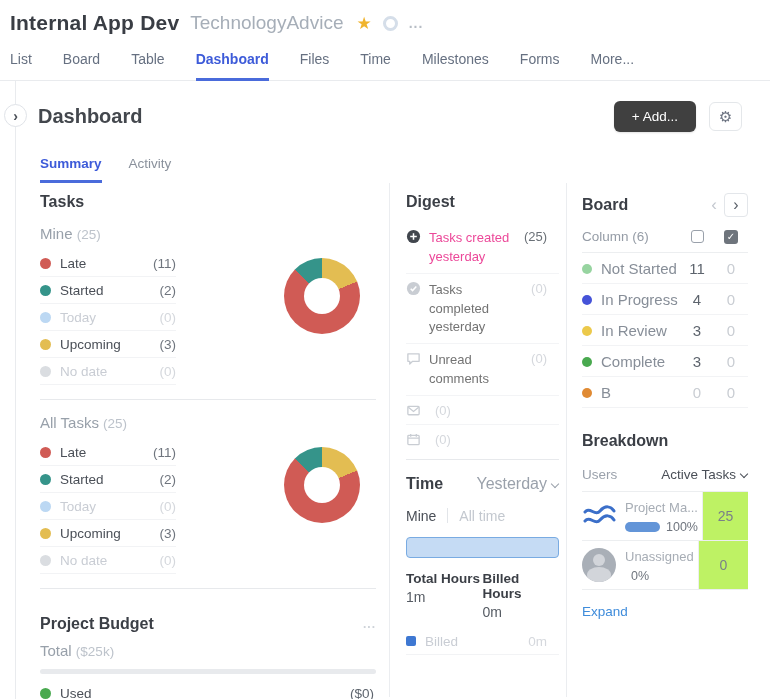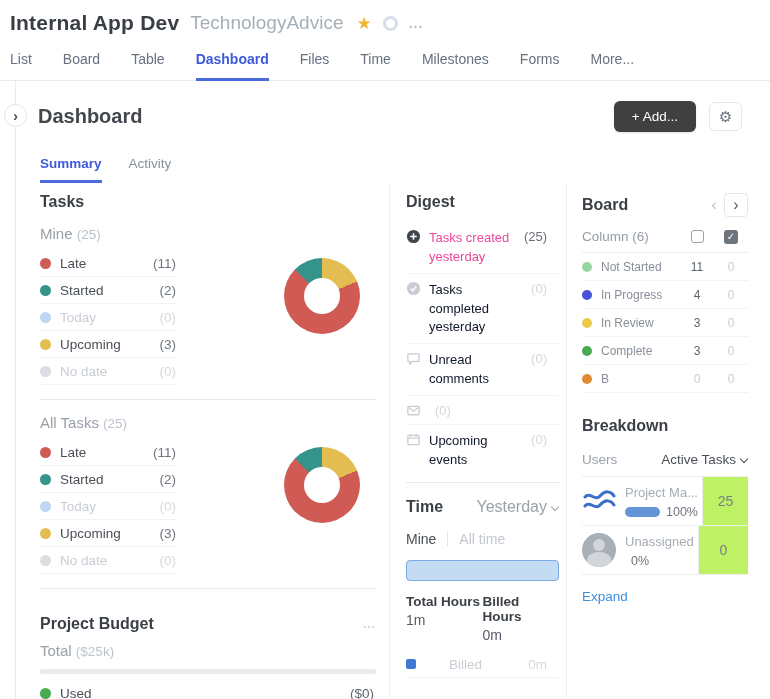--- a/index.html
+++ b/index.html
@@ -70,58 +70,58 @@
   .budget-bar { margin-top:10px; height:5px; background:#e8eaed; border-radius:3px; }
   .budget-rows { margin-top:4px; }
   .budget-rows .trow { padding:8px 2px 7px 0; }
 
   
   .digest-list { margin-top:11px; }
   .digest-item { display:flex; align-items:flex-start; padding:7px 12px 6px 0; border-bottom:1px solid #f3f4f6; font-size:13px; }
   .digest-item:last-child { border-bottom:none; }
   .digest-ic { flex:none; width:15px; height:15px; margin:0 8px 0 0; color:#c9cdd3; }
   .digest-item.first .digest-ic { color:#41464d; }
-  .digest-label { flex:1; color:#0f172a; line-height:1.45; }
+  .digest-label { flex:1; color:#737373; line-height:1.45; }
   .digest-item.first .digest-label { color:#ec4899; }
   .digest-val { color:#d5d8dd; margin-left:6px; }
   .digest-item.first .digest-val { color:#6a7077; }
   .mid-divider { border-bottom:1px solid #e7e9ec; margin-top:6px; }
 
   
   .time-head { display:flex; align-items:center; margin-top:15px; }
   .time-range { margin-left:auto; font-size:16px; color:#9aa1ab; cursor:pointer; }
   .caret { display:inline-block; width:6px; height:6px; border-right:1.5px solid currentColor;
     border-bottom:1.5px solid currentColor; transform:rotate(45deg); margin:0 1px 2px 5px; }
   .time-tabs { display:flex; align-items:center; margin-top:15px; font-size:14px; }
   .time-tab { color:#c3c8cf; cursor:pointer; }
   .time-tab.active { color:#4a4f57; }
   .time-tab-sep { width:1px; height:15px; background:#e2e5e9; margin:0 11px; }
   .time-bar { margin-top:13px; height:21px; background:#c5dbf4; border:1px solid #79abe2; border-radius:4px; }
   .time-totals { display:flex; margin-top:13px; }
   .time-total-col { width:86px; }
   .time-total-lbl { font-size:13.5px; font-weight:700; color:#3b3f46; }
   .time-total-val { font-size:14px; color:#555b63; margin-top:3px; }
   .time-rows { margin-top:8px; }
-  .time-rows .trow { padding-right:12px;gap:24px; }
+  .time-rows .trow { padding-right:12px; }
   .sq { width:10px; height:10px; border-radius:2px; margin-right:9px; flex:none; }
 
   
   .board-head { display:flex; align-items:center; margin-top:10px; }
   .board-arrows { margin-left:auto; display:flex; align-items:center; gap:7px; }
   .arrow-prev { color:#c3c8cf; font-size:17px; cursor:pointer; }
   .arrow-next { width:24px; height:24px; border:1px solid #e3e6ea; border-radius:4px; background:#fff;
     color:#5a6069; font-size:16px; display:flex; align-items:center; justify-content:center; cursor:pointer; }
   .board-cols { display:flex; align-items:center; margin-top:12px; padding-bottom:8px;
     border-bottom:1px solid #eceef0; font-size:13.5px; color:#959ca6; }
   .board-col-lbl { flex:1; }
   .bc { width:34px; display:flex; justify-content:center; }
   .chk-empty { width:13px; height:13px; border:1.5px solid #9aa1ab; border-radius:3px; }
   .chk-filled { width:14px; height:14px; background:#6e747c; border-radius:3px; color:#fff;
     font-size:10px; display:flex; align-items:center; justify-content:center; }
-  .board-row { display:flex; align-items:center; padding:7px 0 6px; border-bottom:1px solid #f2f3f5; font-size:12px; }
+  .board-row { display:flex; align-items:center; padding:7px 0 6px; border-bottom:1px solid #f2f3f5; font-size:15px; }
   .board-row .dot { width:10px; height:10px; }
   .board-lbl { flex:1; color:#878e98; }
   .bcv1 { width:34px; text-align:center; color:#5d646d; }
   .bcv2 { width:34px; text-align:center; color:#c9cdd3; }
   .bcv1.muted-v { color:#c9cdd3; }
 
   
   .bd-title { margin-top:24px; }
   .bd-sub { display:flex; align-items:center; margin-top:17px; font-size:13.5px; }
   .bd-users { color:#9aa1ab; flex:1; }
@@ -308,21 +308,20 @@
                 <rect x="2" y="3.5" width="12" height="9" rx="1" fill="none" stroke="currentColor" stroke-width="1.4"></rect>
                 <path d="M2.5 4.5L8 9l5.5-4.5" fill="none" stroke="currentColor" stroke-width="1.4"></path>
               </svg></span>
           <span class="digest-val">(0)</span>
         </div>
         <div class="digest-item">
           <span class="digest-ic"><svg viewBox="0 0 16 16" width="15" height="15">
                 <rect x="2" y="3.5" width="12" height="10" rx="1" fill="none" stroke="currentColor" stroke-width="1.4"></rect>
                 <path d="M2 6.5h12M5 2v3M11 2v3" stroke="currentColor" stroke-width="1.4"></path>
               </svg></span>
-          <span class="digest-label">Upcoming events</span>
           <span class="digest-val">(0)</span>
         </div>
       </div>
 
       <div class="mid-divider"></div>
 
       <div class="time-head">
         <span class="sec-title" style="margin-top:0">Time</span>
         <span class="time-range"><span>Yesterday</span><span class="caret"></span></span>
       </div>

